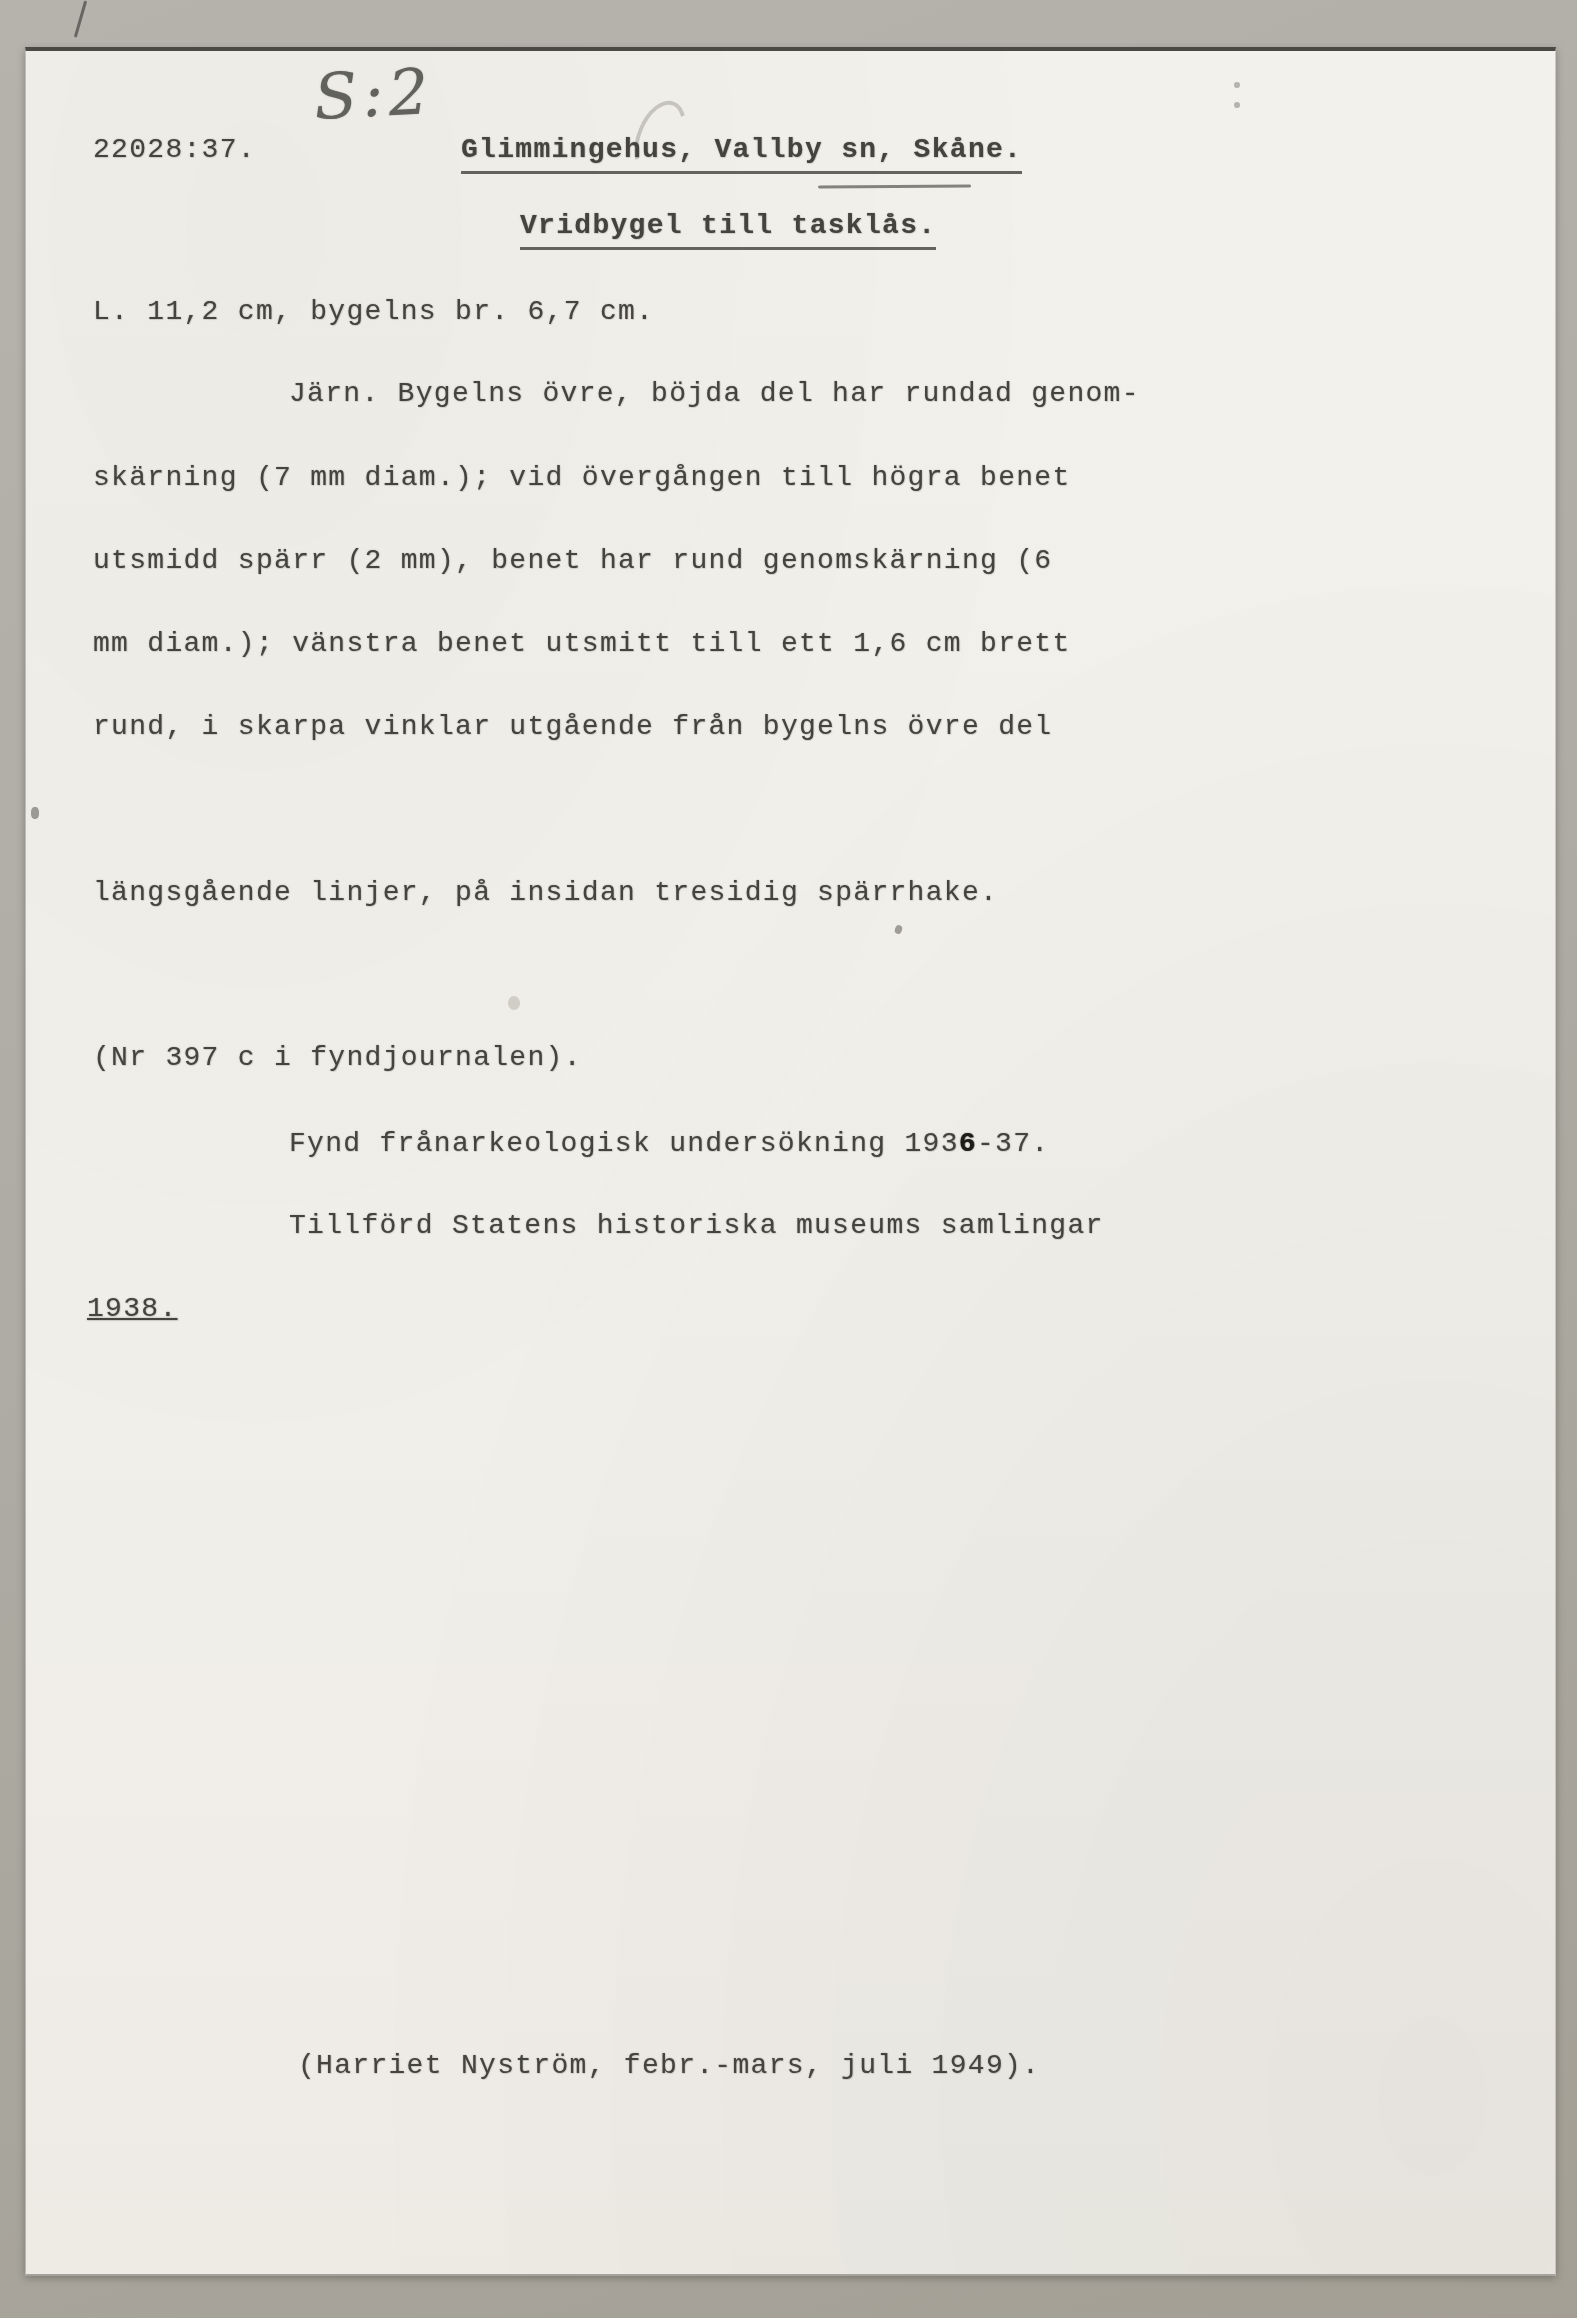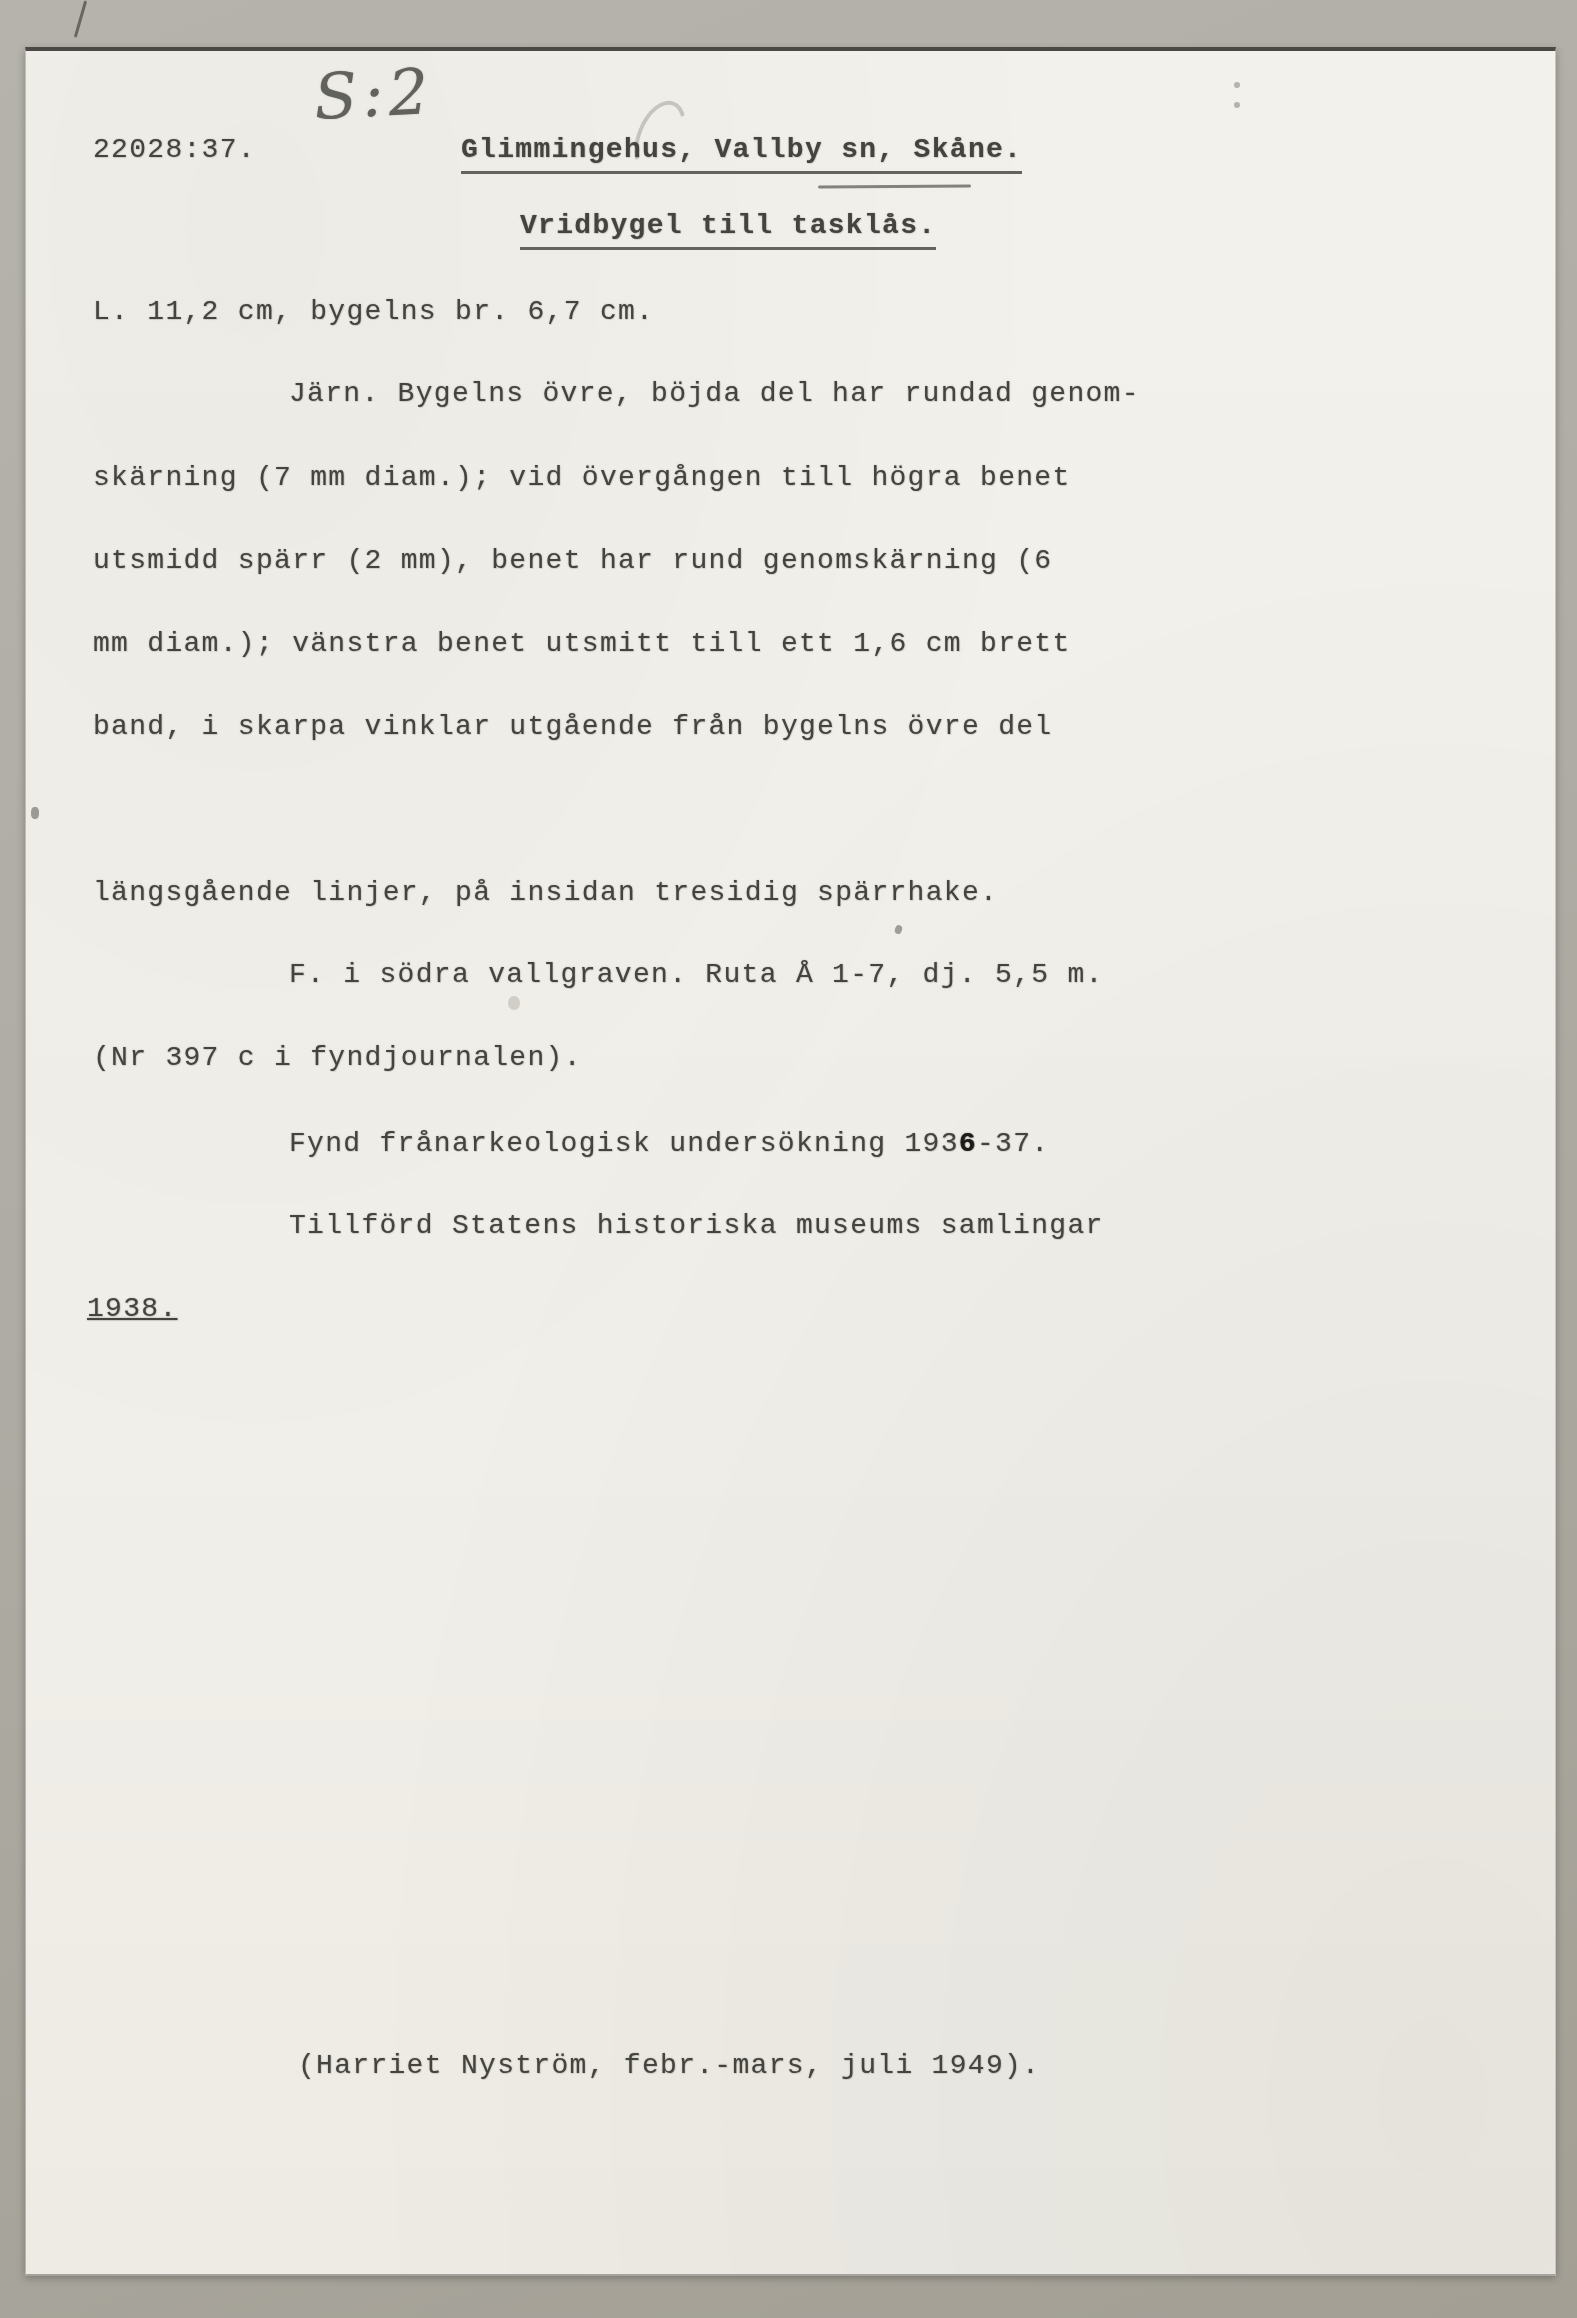--- a/index.html
+++ b/index.html
@@ -94,24 +94,23 @@
     <div class="dash-extra"></div>
 
     <div class="t" style="left:494px;top:157px;"><span class="u">Vridbygel till tasklås.</span></div>
 
     <div class="t" style="left:67px;top:243px;">L. 11,2 cm, bygelns br. 6,7 cm.</div>
 
     <div class="t" style="left:263px;top:325px;">Järn. Bygelns övre, böjda del har rundad genom-</div>
     <div class="t" style="left:67px;top:409px;">skärning (7 mm diam.); vid övergången till högra benet</div>
     <div class="t" style="left:67px;top:492px;">utsmidd spärr (2 mm), benet har rund genomskärning (6</div>
     <div class="t" style="left:67px;top:575px;">mm diam.); vänstra benet utsmitt till ett 1,6 cm brett</div>
-    <div class="t" style="left:67px;top:658px;">band, i skarpa vinklar utgående från bygelns övre del</div>
+    <div class="t" style="left:67px;top:658px;">rund, i skarpa vinklar utgående från bygelns övre del</div>
     <div class="t" style="left:67px;top:824px;">längsgående linjer, på insidan tresidig spärrhake.</div>
 
-    <div class="t" style="left:263px;top:906px;">F. i södra vallgraven. Ruta Å 1-7, dj. 5,5 m.</div>
     <div class="t" style="left:67px;top:989px;">(Nr 397 c i fyndjournalen).</div>
 
     <div class="t" style="left:263px;top:1075px;"><span>Fynd frånarkeologisk undersökning 193</span><span class="overstrike">6</span><span>-37.</span></div>
 
     <div class="t" style="left:263px;top:1157px;">Tillförd Statens historiska museums samlingar</div>
     <div class="t" style="left:61px;top:1240px;text-decoration:underline;">1938.</div>
 
     <div class="t" style="left:272px;top:1997px;">(Harriet Nyström, febr.-mars, juli 1949).</div>
 
   </div>

